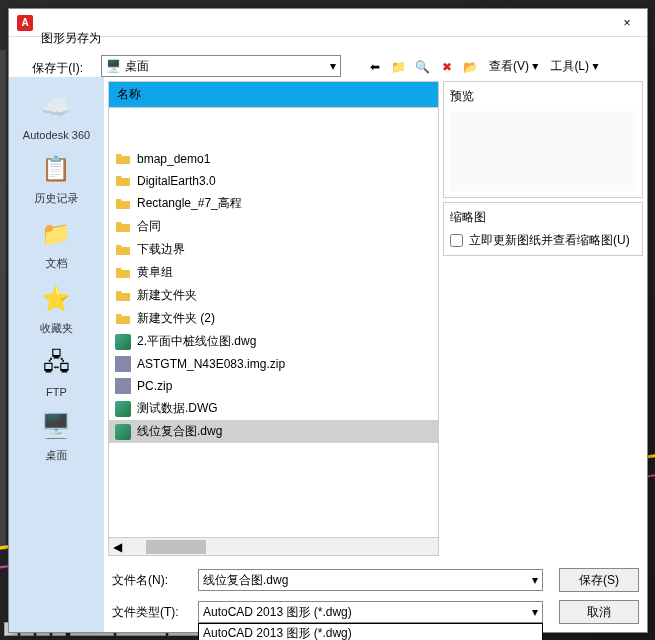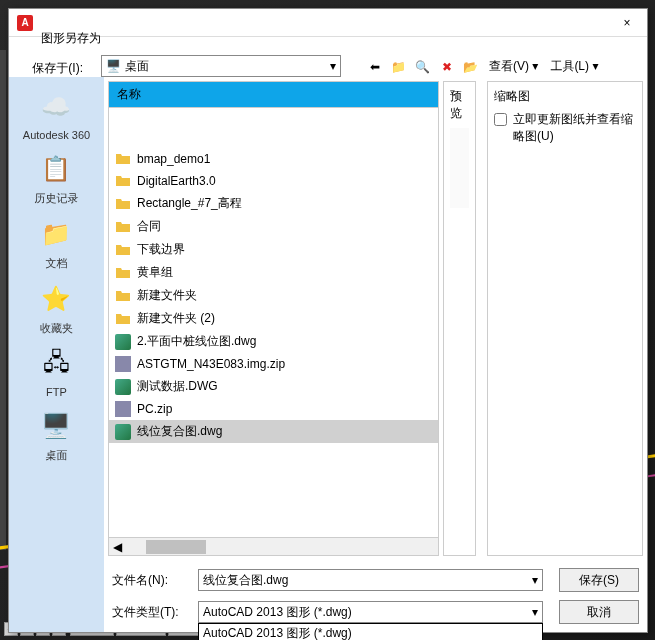--- a/index.html
+++ b/index.html
@@ -33,21 +33,21 @@
 .col-header { background: #0ea5e9; border-bottom: 1px solid #ccc; padding: 4px 8px; display: flex; }
 .col-header .col { font-size: 12px; }
 .file-rows { flex: 1; overflow: auto; margin-top: 40px; }
 .file-row { display: flex; align-items: center; padding: 3px 6px; gap: 6px; cursor: pointer; }
 .file-row.selected { background: #d0d0d0; }
 .file-icon { width: 16px; height: 16px; display: inline-flex; align-items: center; justify-content: center; }
 .dwg-icon { background: linear-gradient(135deg,#4a8,#274); width:16px; height:16px; border-radius:2px; }
 .zip-icon { background: #88a; width:16px; height:16px; }
 .scrollbar-h { height: 18px; background: #f0f0f0; border-top: 1px solid #ccc; display: flex; align-items: center; }
 .scrollbar-h .thumb { height: 14px; background: #c0c0c0; margin-left: 20px; width: 60px; }
-.preview-panel { width: 200px; margin: 4px 4px 4px 0; display: flex; flex-direction: row; gap: 11px; }
+.preview-panel { width: 200px; margin: 4px 4px 4px 0; display: flex; flex-direction: column; gap: 4px; }
 .preview-box { border: 1px solid #ccc; padding: 6px; }
 .preview-box .heading { font-size: 12px; margin-bottom: 6px; }
 .preview-thumb { height: 80px; background: #fafafa; }
 .chk-row { display: flex; align-items: flex-start; gap: 6px; font-size: 11px; line-height: 1.4; }
 .chk-row input { margin-top: 2px; }
 .bottom-controls { padding: 8px; display: flex; flex-direction: column; gap: 8px; }
 .ctrl-row { display: flex; align-items: center; gap: 16px; }
 .ctrl-row .lbl { width: 70px; text-align: left; }
 .ctrl-row .input-wrap { flex: 1; position: relative; }
 .combo-text { display: flex; align-items: center; border: 1px solid #888; height: 22px; padding: 0 4px; }
@@ -190,26 +190,26 @@
               </div>
               <div class="file-row">
                 <span class="dwg-icon"></span>
                 <span>2.平面中桩线位图.dwg</span>
               </div>
               <div class="file-row">
                 <span class="zip-icon"></span>
                 <span>ASTGTM_N43E083.img.zip</span>
               </div>
               <div class="file-row">
+                <span class="zip-icon"></span>
+                <span>PC.zip</span>
+              </div>
+              <div class="file-row">
                 <span class="dwg-icon"></span>
                 <span>测试数据.DWG</span>
-              </div>
-              <div class="file-row">
-                <span class="zip-icon"></span>
-                <span>PC.zip</span>
               </div>
               <div class="file-row selected">
                 <span class="dwg-icon"></span>
                 <span>线位复合图.dwg</span>
               </div>
             </div>
           <div class="scrollbar-h">
             <span style="padding:0 4px;">◀</span>
               <div class="thumb"></div>
           </div>

